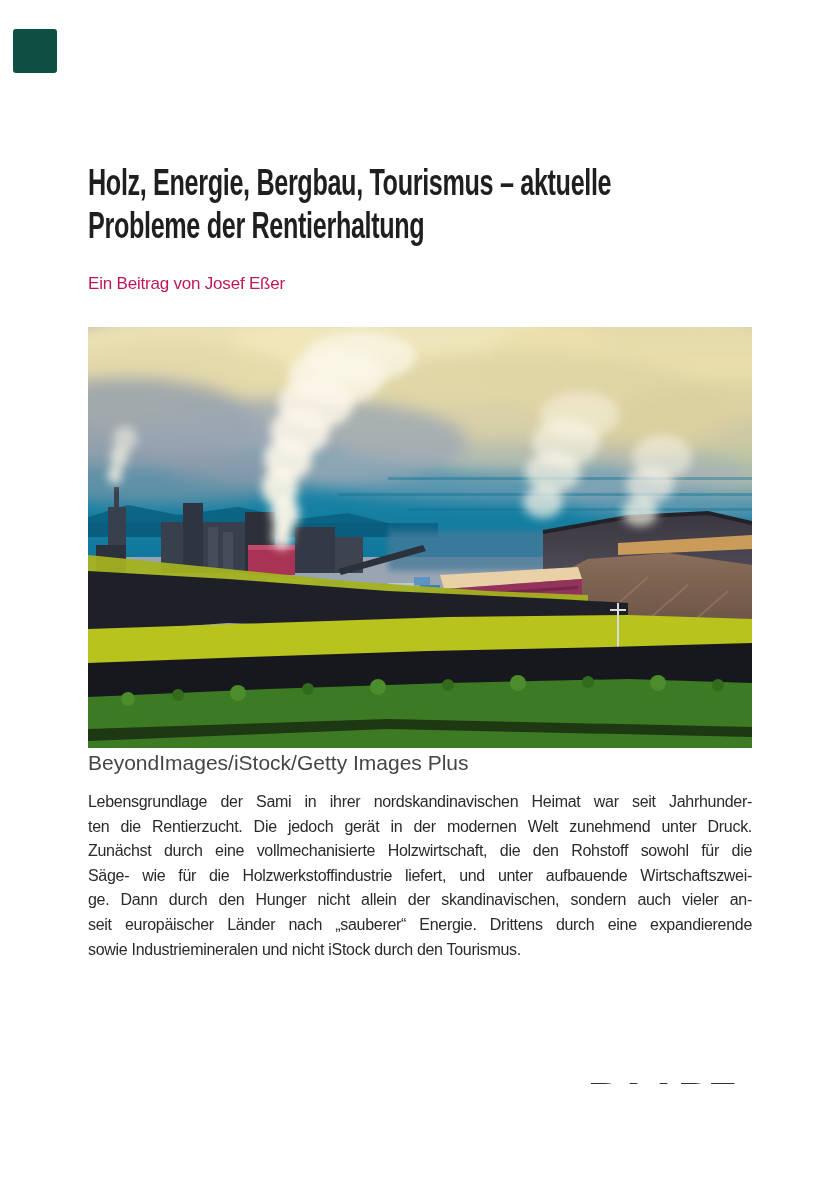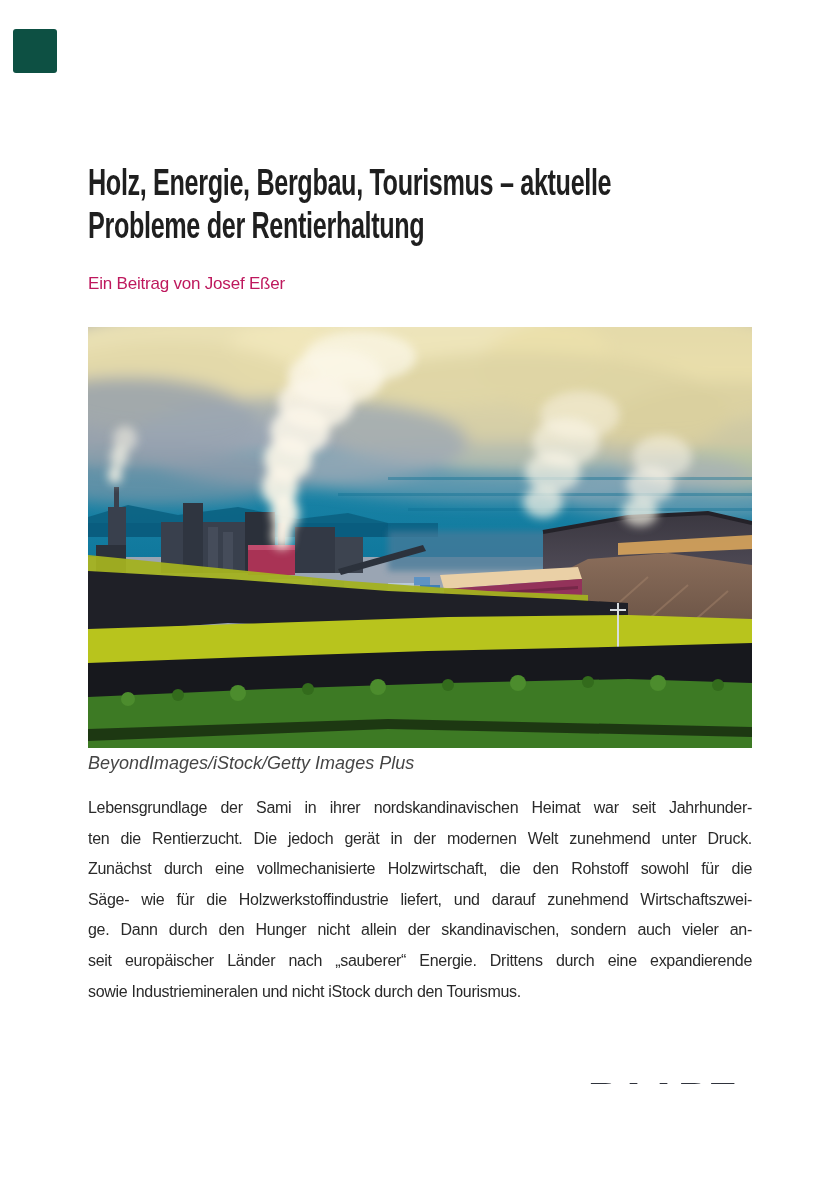--- a/index.html
+++ b/index.html
@@ -13,26 +13,26 @@
     font-weight:700;font-size:36px;line-height:43px;letter-spacing:-0.5px;}
   .title-line{display:block;white-space:nowrap;transform:scaleX(0.70);transform-origin:0 0;}
 
   .byline{position:absolute;left:88px;top:272px;margin:0;font-size:17px;line-height:24px;
     color:#be185d;letter-spacing:-0.2px;}
 
   .photo{position:absolute;left:88px;top:327px;width:664px;height:421px;margin:0;
     overflow:hidden;background:#9aa5b3;}
   .photo svg{display:block;}
 
-  .credit{position:absolute;left:88px;top:753px;margin:0;font-style:italic;
-    font-size:18px;line-height:20px;color:#454545;}
+  .credit{position:absolute;left:88px;top:753px;margin:0;
+    font-size:21px;line-height:20px;color:#454545;}
 
   .body-text{position:absolute;left:88px;top:790px;width:664px;color:#2a2a2a;
     font-size:16px;line-height:24.6px;letter-spacing:-0.3px;}
-  .para-line{text-align:justify;text-align-last:justify;margin-top:6px;}
+  .para-line{text-align:justify;text-align-last:justify;}
   .para-line:last-child{text-align-last:left;}
 
   .logo{position:absolute;left:588px;top:1064px;width:170px;height:70px;margin-top:12px;}
   .logo-word{position:absolute;left:0;top:0;font-weight:700;font-size:43px;line-height:1;
     letter-spacing:-1px;color:#2f333c;white-space:nowrap;}
   .logo-comma{position:absolute;left:145px;top:22px;width:16px;height:42px;}
   .logo-tagline{position:absolute;left:24px;top:45px;font-size:12px;line-height:10px;
     letter-spacing:4.2px;color:#73767b;white-space:nowrap;font-weight:400;}
 </style>
 </head>
@@ -190,21 +190,21 @@
       <path d="M0,402 L300,392 L664,400 L664,410 L300,402 L0,414 Z" fill="#101d0b" opacity="0.7"></path>
     </svg>
   </figure>
 
   <p class="credit">BeyondImages/iStock/Getty Images Plus</p>
 
   <div class="body-text" id="paragraph">
       <div class="para-line">Lebensgrundlage der Sami in ihrer nordskandinavischen Heimat war seit Jahrhunder-</div>
       <div class="para-line">ten die Rentierzucht. Die jedoch gerät in der modernen Welt zunehmend unter Druck.</div>
       <div class="para-line">Zunächst durch eine vollmechanisierte Holzwirtschaft, die den Rohstoff sowohl für die</div>
-      <div class="para-line">Säge- wie für die Holzwerkstoffindustrie liefert, und darauf zunehmend Wirtschaftszwei-</div>
+      <div class="para-line">Säge- wie für die Holzwerkstoffindustrie liefert, und unter aufbauende Wirtschaftszwei-</div>
       <div class="para-line">ge. Dann durch den Hunger nicht allein der skandinavischen, sondern auch vieler an-</div>
       <div class="para-line">seit europäischer Länder nach „sauberer“ Energie. Drittens durch eine expandierende</div>
       <div class="para-line">sowie Industriemineralen und nicht iStock durch den Tourismus.</div>
     </div>
 
   <div class="logo">
     <span class="logo-word" style="color: rgb(47, 51, 60);">RAABE</span>
     <svg class="logo-comma" width="16" height="42" viewBox="0 0 16 42" xmlns="http://www.w3.org/2000/svg">
       <path d="M1,0 H15 V14 Q15,30 4,42 L0,40 Q7,30 7,16 L1,16 Z" fill="#f2c203"></path>
     </svg>

